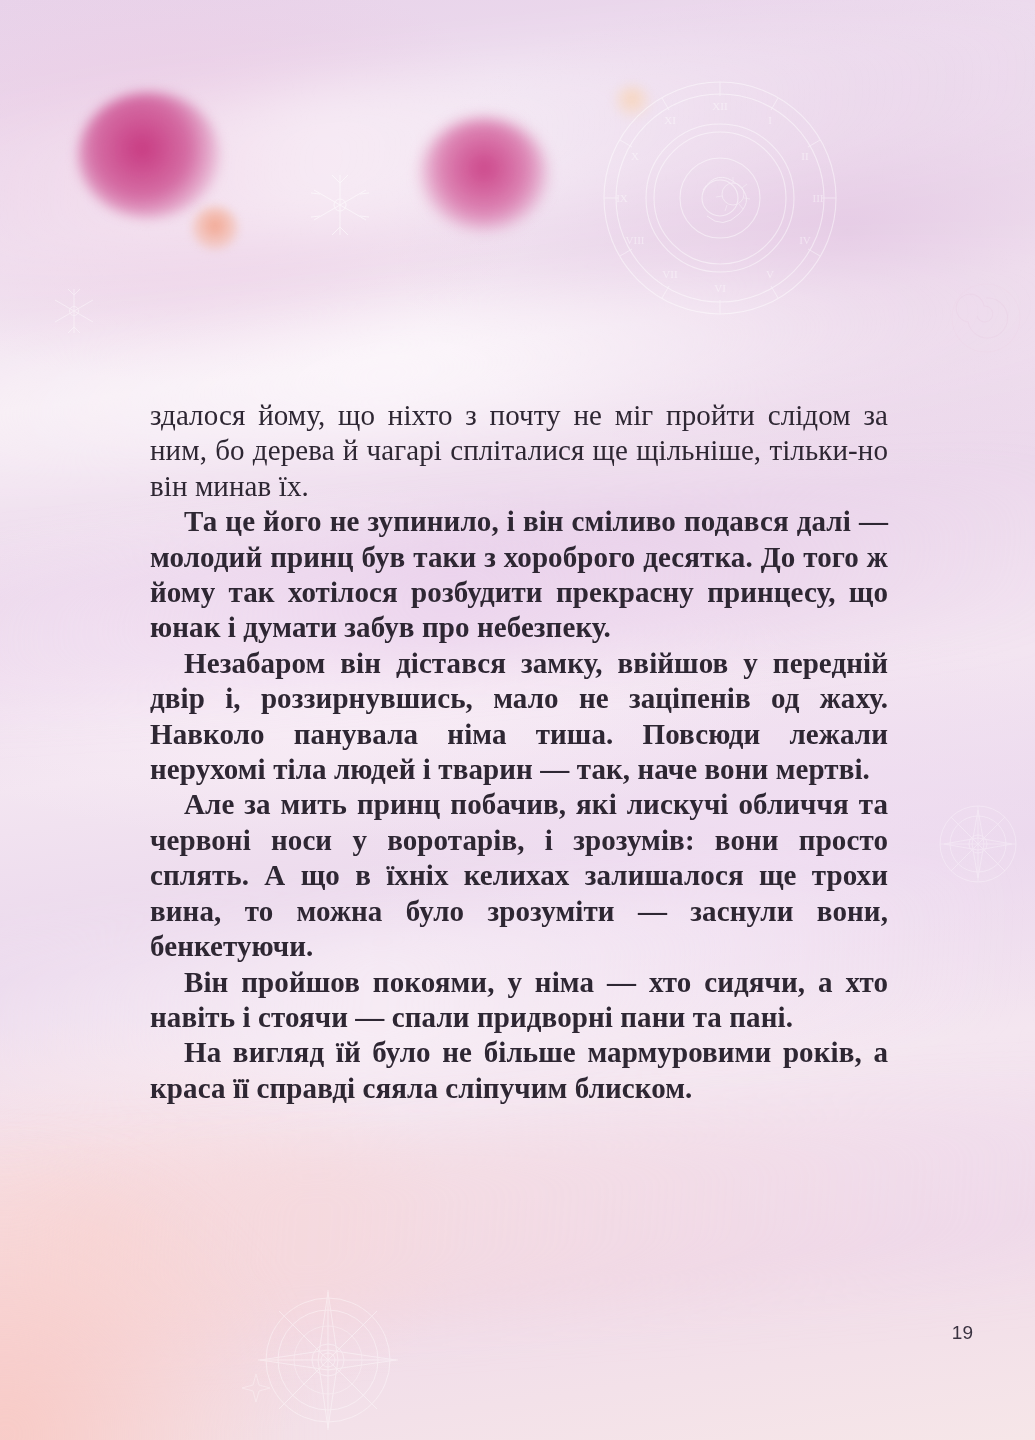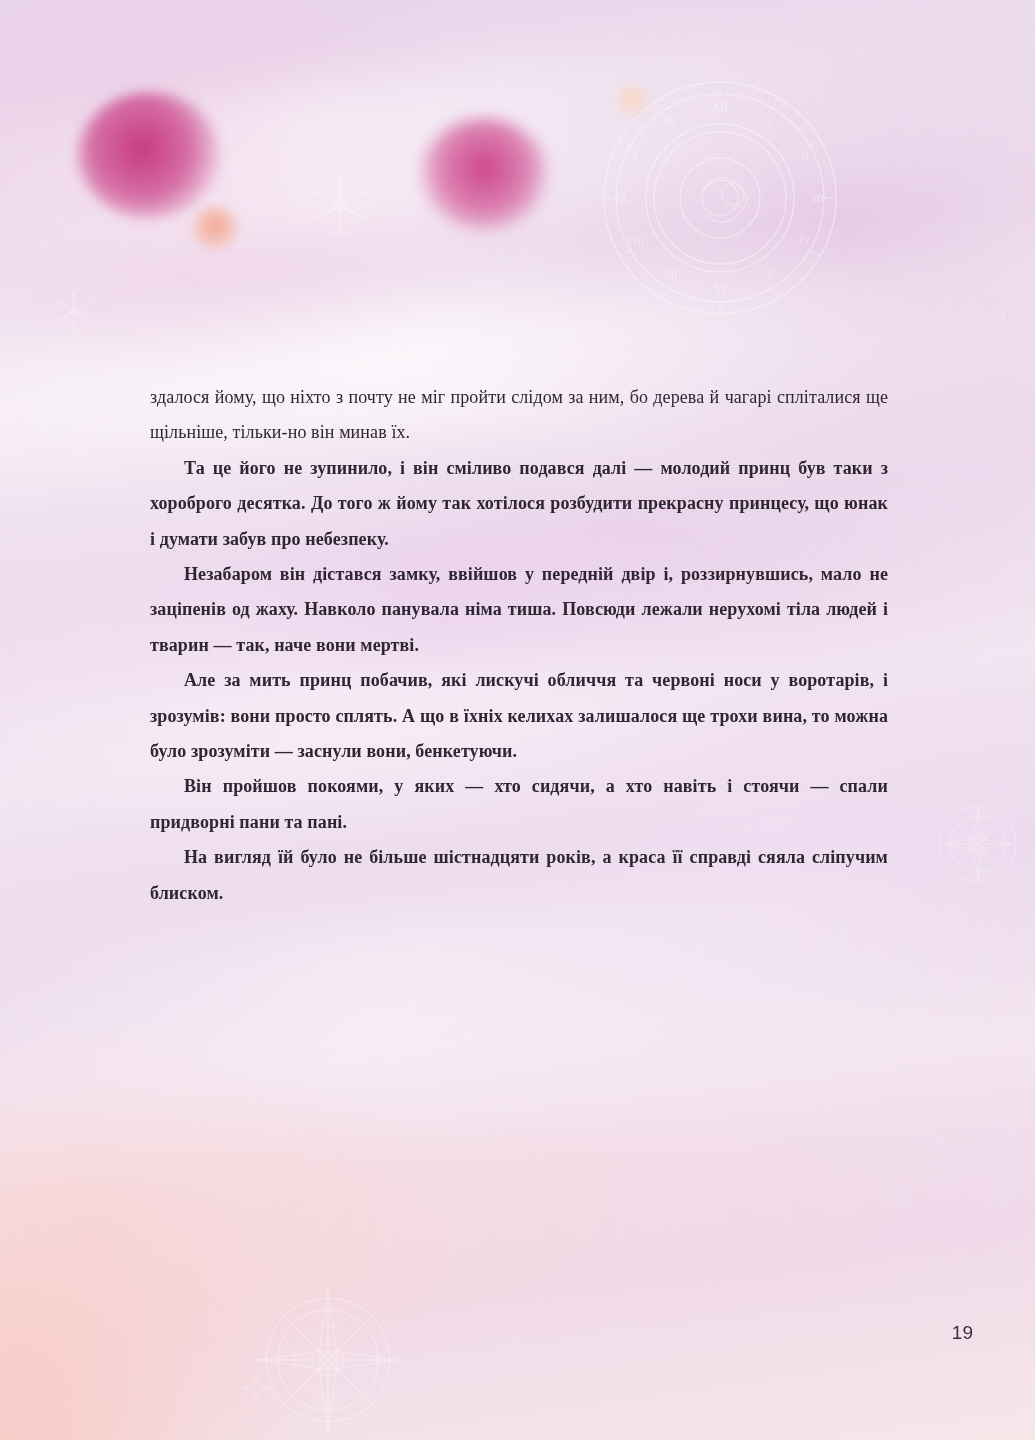--- a/index.html
+++ b/index.html
@@ -107,23 +107,23 @@
   .snowflake-2 { left: 44px; top: 282px; opacity: 0.55; }
   .spiral { left: 946px; top: 280px; opacity: 0.45; }
   .compass-small { left: 934px; top: 800px; opacity: 0.4; }
   .compass-big { left: 246px; top: 1282px; opacity: 0.45; }
   .tiny-mark { left: 236px; top: 1368px; opacity: 0.5; }
 
   
   .text-block {
     position: absolute;
     left: 150px;
-    top: 380px;
+    top: 398px;
     width: 738px;
-    font-size: 18px;
+    font-size: 29px;
     line-height: 35.4px;
     color: #2e2733;
     text-align: justify;
     text-justify: inter-word;
     letter-spacing: 0.1px;
   }
   .text-block p {
     margin: 0;
     text-indent: 0;
   }
@@ -291,19 +291,19 @@
     <svg width="40" height="40" viewBox="0 0 40 40" fill="none" stroke="#ffffff" stroke-width="0.8" opacity="0.8">
       <path d="M20 6 L23 17 L34 20 L23 23 L20 34 L17 23 L6 20 L17 17 Z"></path>
     </svg>
   </div>
 
   <div class="text-block">
     <p>здалося йому, що ніхто з почту не міг пройти слідом за ним, бо дерева й чагарі спліталися ще щільніше, тільки-но він минав їх.</p>
     <p class="indent">Та це його не зупинило, і він сміливо подався далі — молодий принц був таки з хороброго десятка. До того ж йому так хотілося розбудити прекрасну принцесу, що юнак і думати забув про небезпеку.</p>
     <p class="indent">Незабаром він дістався замку, ввійшов у передній двір і, роззирнувшись, мало не заціпенів од жаху. Навколо панувала німа тиша. Повсюди лежали нерухомі тіла людей і тварин — так, наче вони мертві.</p>
     <p class="indent">Але за мить принц побачив, які лискучі обличчя та червоні носи у воротарів, і зрозумів: вони просто сплять. А що в їхніх келихах залишалося ще трохи вина, то можна було зрозуміти — заснули вони, бенкетуючи.</p>
-    <p class="indent">Він пройшов покоями, у яких — хто сидячи, а хто навіть і стоячи — спали придворні пани та пані.</p>
-    <p class="indent">На вигляд їй було не більше шістнадцяти років, а краса її справді сяяла сліпучим блиском.</p>
+    <p class="indent">Він пройшов покоями, у німа — хто сидячи, а хто навіть і стоячи — спали придворні пани та пані.</p>
+    <p class="indent">На вигляд їй було не більше мармуровими років, а краса її справді сяяла сліпучим блиском.</p>
   </div>
 
   <div class="page-number">19</div>
 
 </div>
 
 </body></html>

